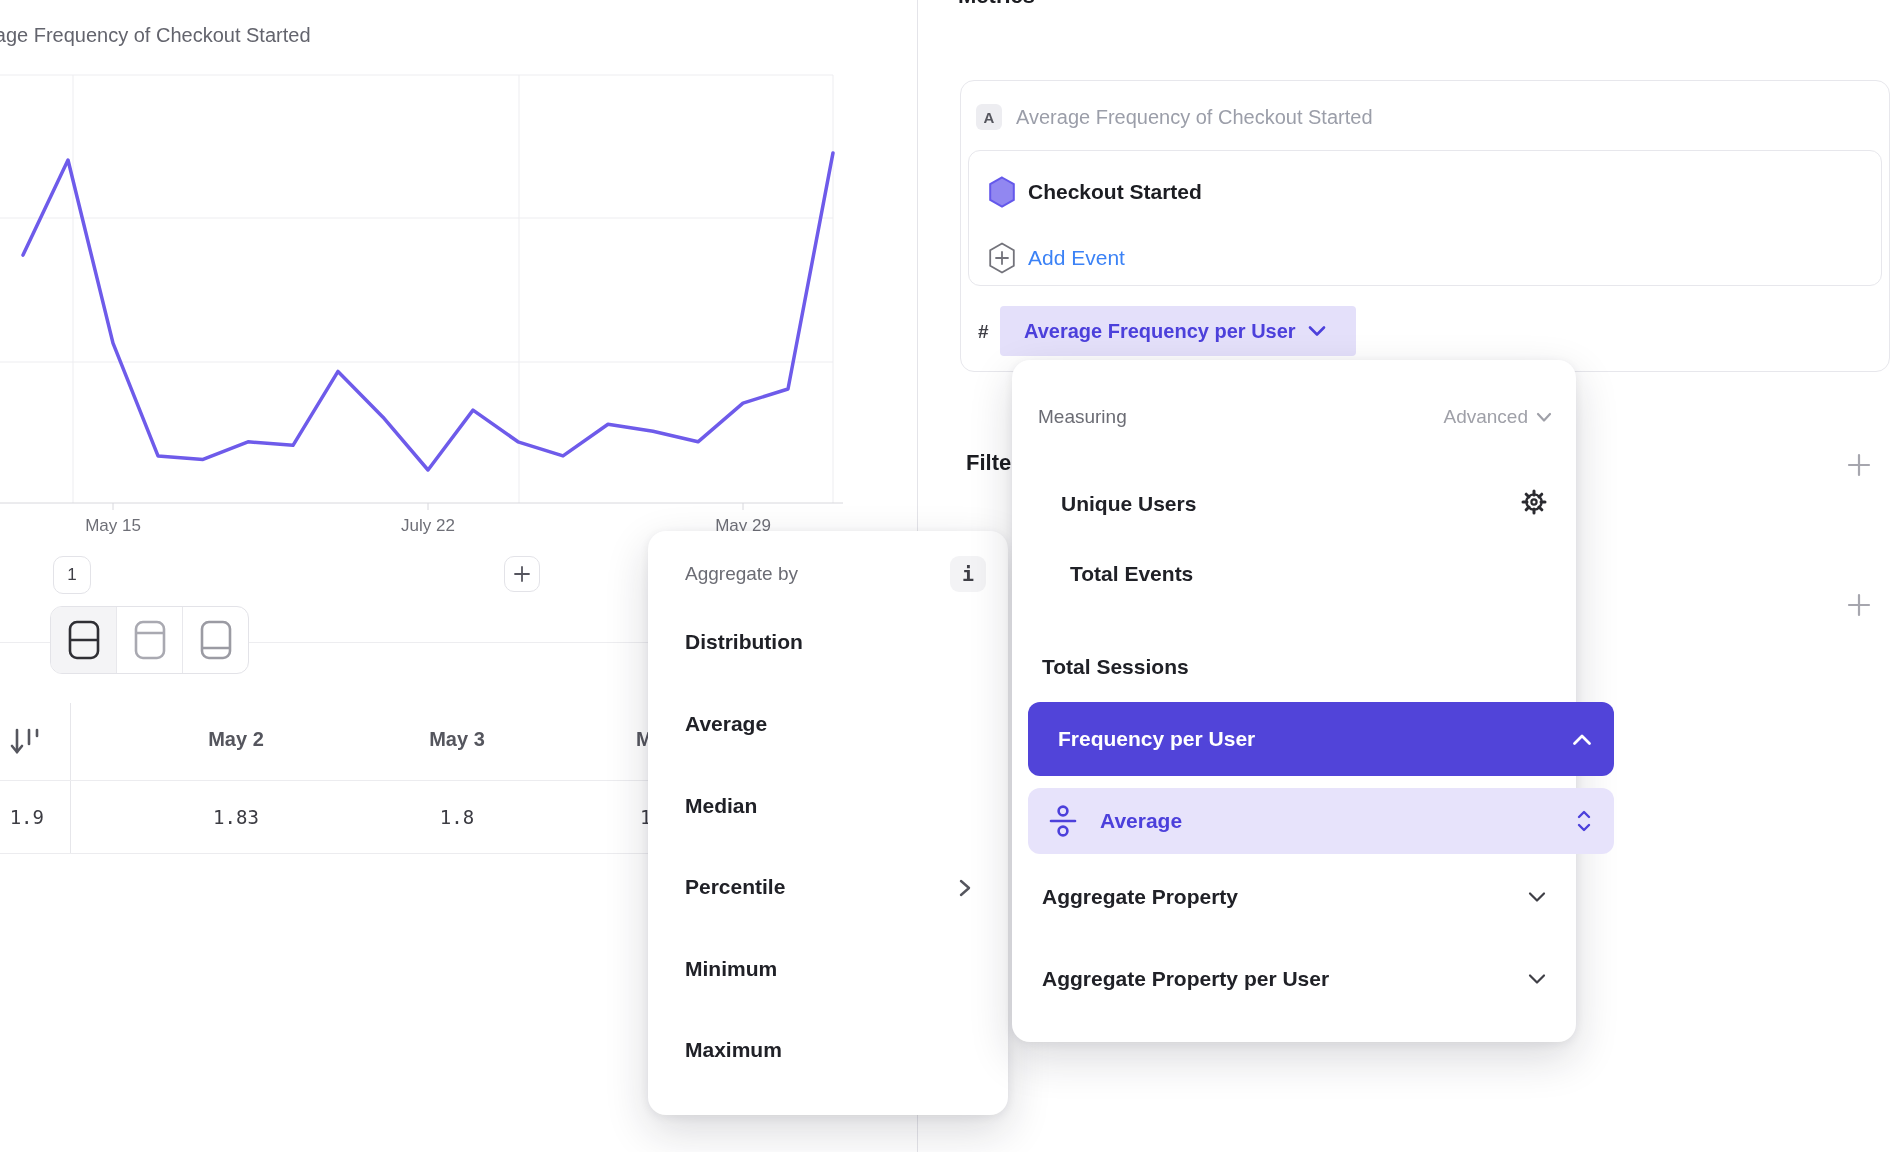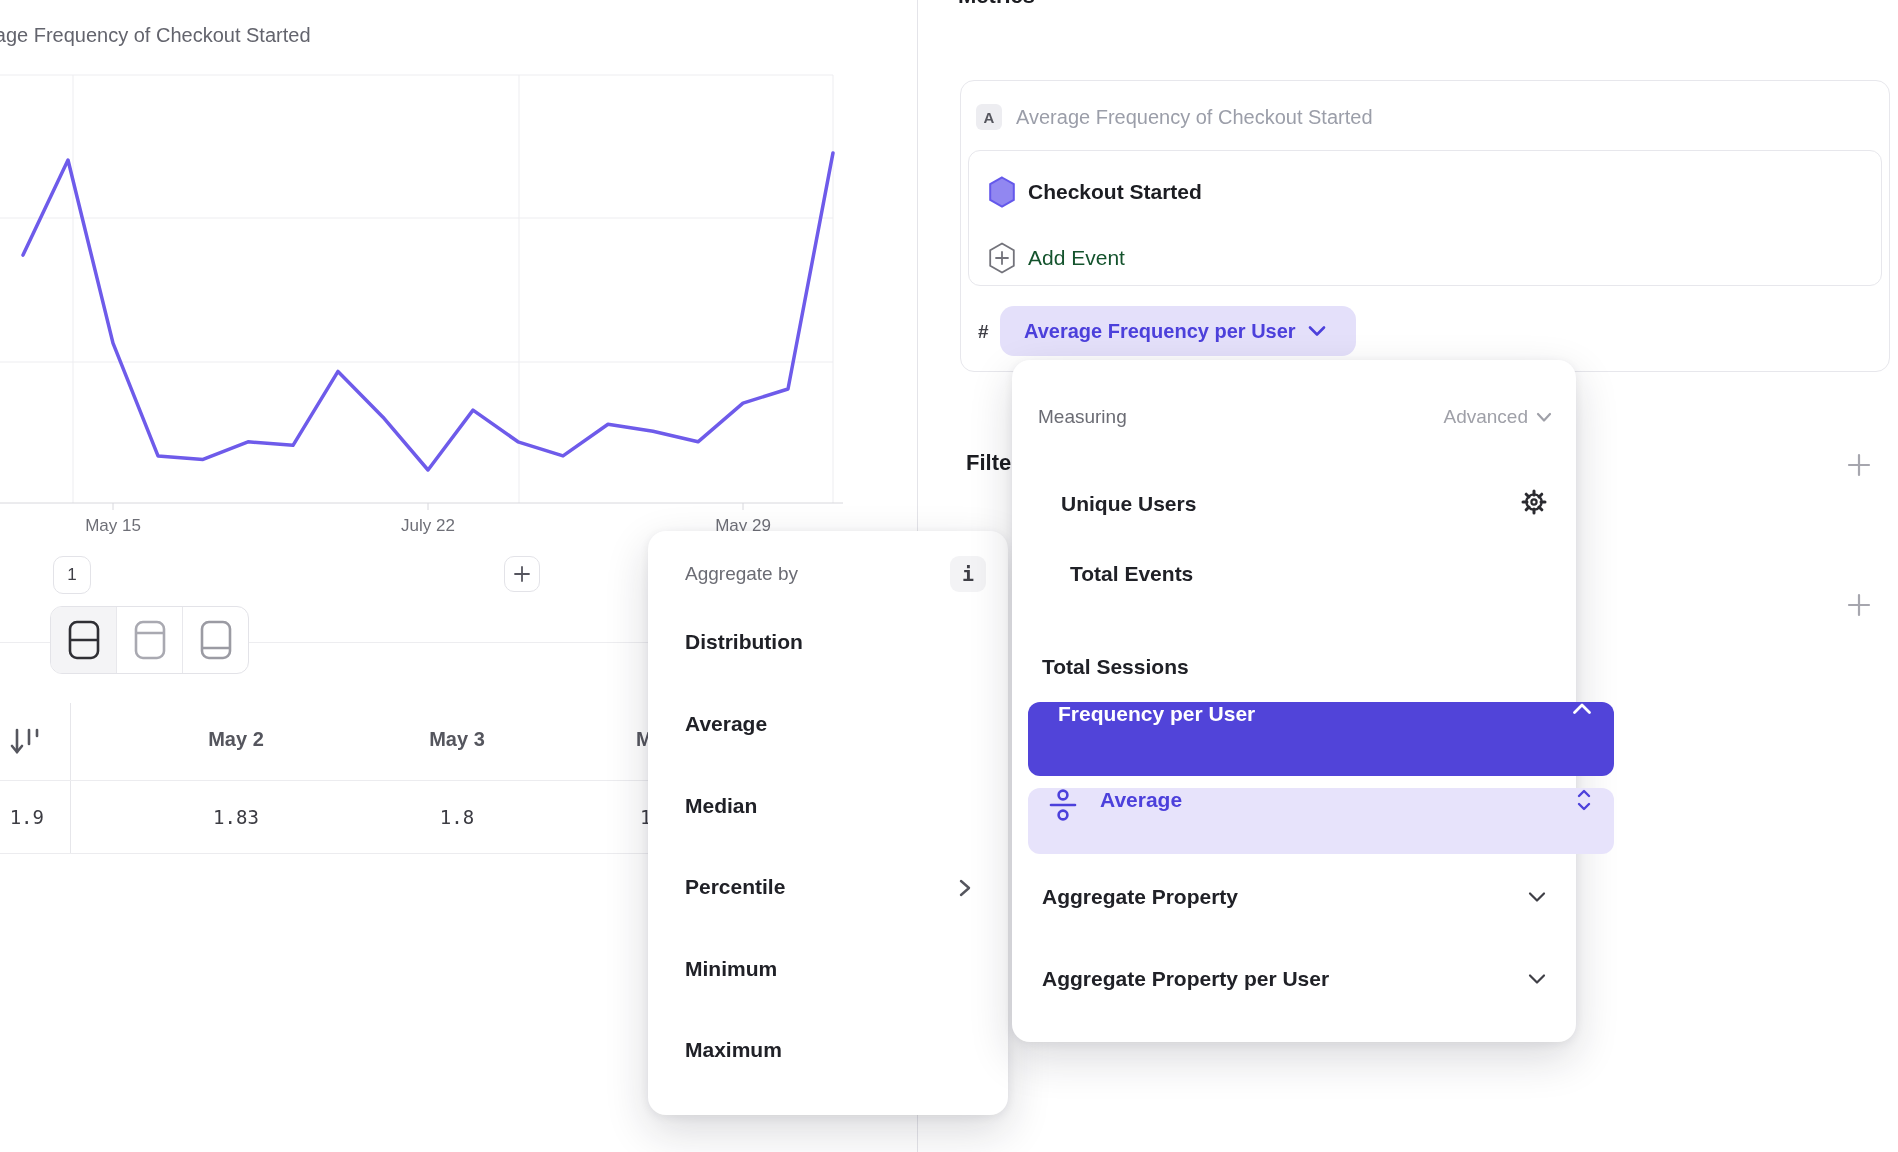--- a/index.html
+++ b/index.html
@@ -29,40 +29,40 @@
 
   
   .panel-heading { font-size:22px; font-weight:700; color:#1b1c21; }
   .metric-card { left:960px; top:80px; width:930px; height:292px; border:1px solid #e7e7ec;
     border-radius:14px; background:#fff; }
   .badge-a { left:976px; top:104px; width:26px; height:26px; border-radius:6px; background:#ededf1;
     display:flex; align-items:center; justify-content:center; font-size:15px; font-weight:700; color:#55565e; }
   .metric-title { left:1016px; top:106px; font-size:20px; color:#9b9ea9; }
   .event-box { left:968px; top:150px; width:914px; height:136px; border:1px solid #e7e7ec; border-radius:12px; }
   .event-name { left:1028px; top:180px; font-size:21px; font-weight:700; color:#1c1d22; }
-  .add-event-label { left:1028px; top:246px; font-size:21px; color:#14532d; }
+  .add-event-label { left:1028px; top:246px; font-size:21px; color:#3b82f6; }
   .hash { left:978px; top:321px; font-size:19px; font-weight:700; color:#3f3f46; }
-  .measure-pill { left:1000px; top:306px; height:50px; width:356px; border-radius:14px; background:#e4e0fa;
+  .measure-pill { left:1000px; top:306px; height:50px; width:356px; border-radius:4px; background:#e4e0fa;
     display:flex; align-items:center; gap:12px; padding:0 20px 0 24px; cursor:pointer; }
   .measure-pill span { font-size:20px; font-weight:600; color:#4c40db; white-space:nowrap; }
   .filters-heading { left:966px; top:450px; }
   .plus-icon { color:#a6a6ae; }
 
   
   .popup { background:#fff; border-radius:18px;
     box-shadow:0 16px 44px rgba(25,25,46,.16), 0 2px 10px rgba(25,25,46,.07); }
   #aggregate-popup { left:648px; top:531px; width:360px; height:584px; z-index:20; }
   #measuring-popup { left:1012px; top:360px; width:564px; height:682px; z-index:30; }
   .popup-header { font-size:19px; color:#6b6c74; }
   .menu-item { position:absolute; left:37px; font-size:21px; font-weight:600; color:#202127; cursor:pointer; white-space:nowrap; }
   .m-item { position:absolute; left:30px; font-size:21px; font-weight:600; color:#202127; cursor:pointer; white-space:nowrap; }
   .info-badge { left:302px; top:25px; width:36px; height:36px; border-radius:9px; background:#f3f3f5;
     display:flex; align-items:center; justify-content:center;
     font-family:"DejaVu Sans Mono",monospace; font-weight:700; font-size:20px; color:#3f3f46; }
-  .sel-row { left:16px; width:586px; border-radius:12px; display:flex; align-items:flex-start; cursor:pointer; }
+  .sel-row { left:16px; width:586px; border-radius:12px; display:flex; align-items:center; cursor:pointer; }
   #row-selected { top:342px; height:74px; background:#5144d9; padding:0 22px 0 16px; }
   #row-selected span { color:#fff; font-size:21px; font-weight:700; flex:1; }
   #row-average { top:428px; height:66px; background:#e7e3fb; padding:0 22px 0 20px; gap:22px; }
   #row-average span { color:#4c40db; font-size:21px; font-weight:600; flex:1; }
   .advanced { position:absolute; right:24px; top:46px; display:flex; align-items:center; gap:8px;
     font-size:19px; color:#9fa0a8; cursor:pointer; }
 </style>
 </head>
 <body>
 

